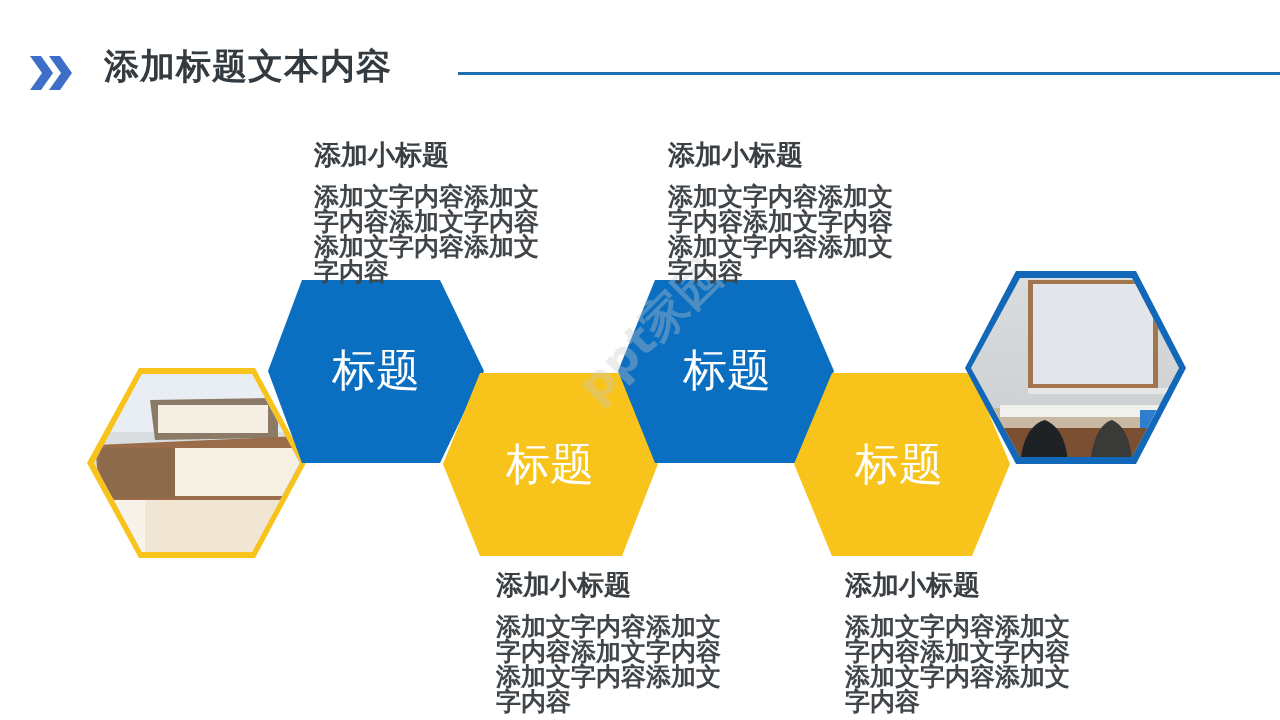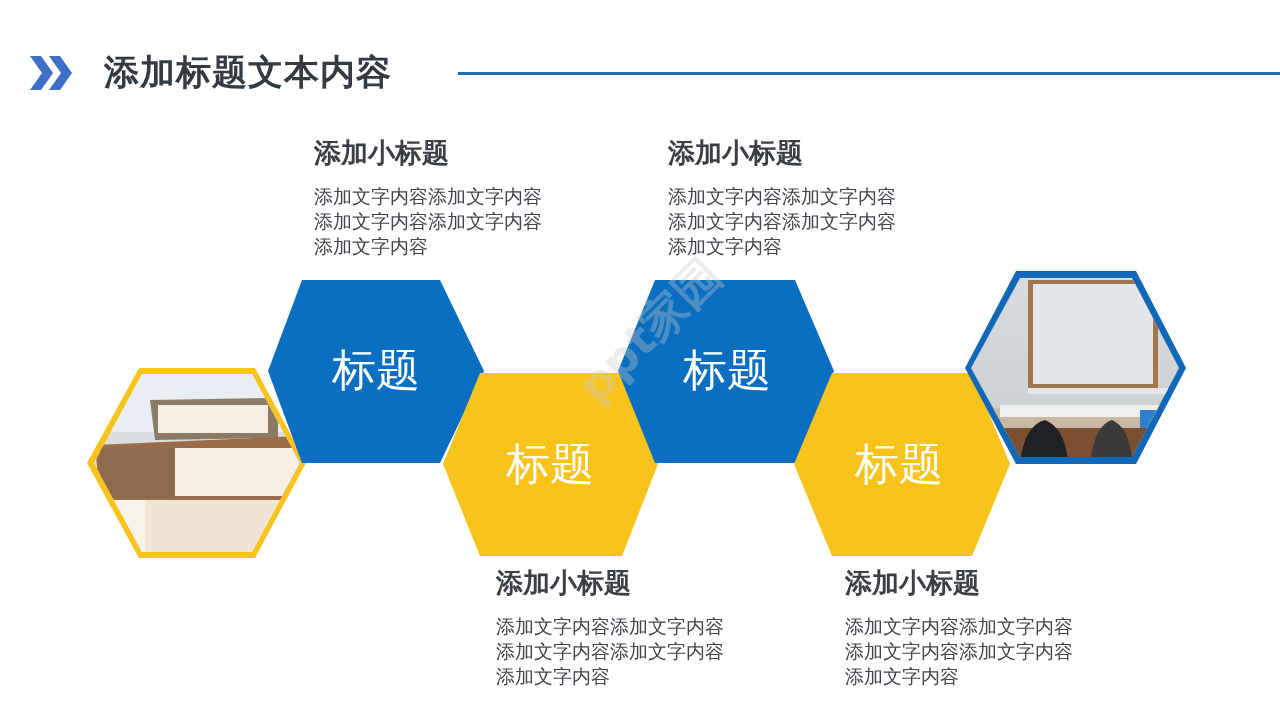--- a/index.html
+++ b/index.html
@@ -1,24 +1,24 @@
 <!DOCTYPE html>
 <html><head>
 <meta charset="utf-8">
 <style>
   html, body { margin:0; padding:0; }
   body { width:1280px; height:720px; background:#ffffff; position:relative; overflow:hidden;
          font-family:"DejaVu Sans","Liberation Sans",sans-serif; }
   .abs { position:absolute; }
   .chev { left:30px; top:56px; width:46px; height:34px; }
-  .title { left:104px; top:50px; font-size:35px; color:#333a40; letter-spacing:1px; font-weight:bold; line-height:44px; white-space:nowrap; }
+  .title { left:104px; top:44px; font-size:35px; color:#333a40; letter-spacing:1px; font-weight:bold; line-height:44px; white-space:nowrap; }
   .rule { left:458px; top:72px; width:822px; height:3px; background:#1c70b0; }
   .block { width:250px; }
-  .sub { font-size:27px; font-weight:bold; color:#3a3f44; line-height:34px; white-space:nowrap;font-family:Liberation Mono, monospace; }
-  .body { margin-top:12px; font-size:19px; color:#40454a; line-height:25px; width:240px; font-weight:normal; }
+  .sub { font-size:27px; font-weight:bold; color:#3a3f44; line-height:34px; white-space:nowrap; }
+  .body { margin-top:12px; font-size:25px; color:#40454a; line-height:25px; width:240px; font-weight:bold; }
   .hexsvg { left:0; top:0; width:1280px; height:720px; }
   .hex-label { font-size:44px; font-weight:normal; color:#ffffff; text-align:center; width:200px; line-height:52px; }
   .wm { left:560px; top:300px; font-size:46px; color:rgba(200,200,200,0.35); transform:rotate(-45deg); font-weight:bold; }
 </style>
 </head>
 <body>
 
 <svg class="abs chev" viewBox="0 0 46 34">
   <polygon points="0,0 11,0 23,17 11,34 0,34 12,17" fill="#3d6fc8"></polygon>
   <polygon points="19,0 30,0 42,17 30,34 19,34 31,17" fill="#3d6fc8"></polygon>

